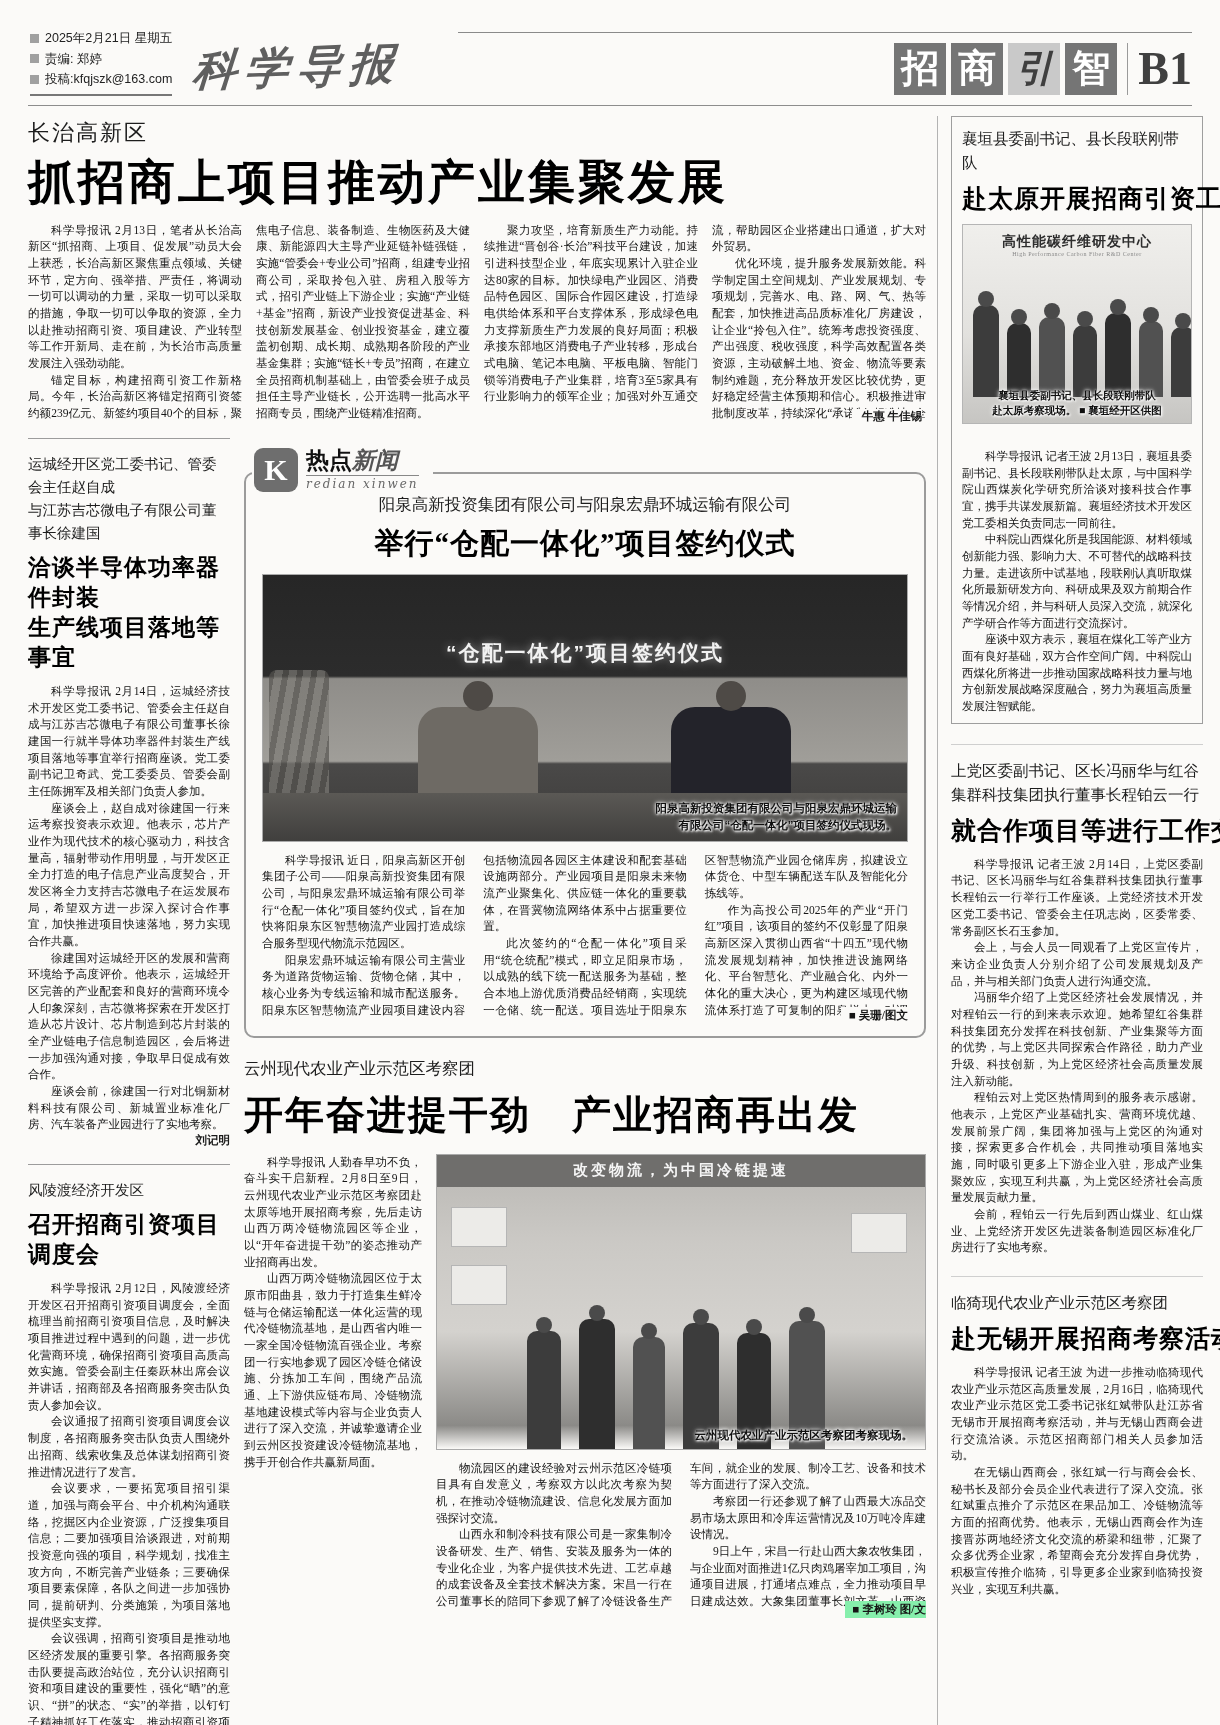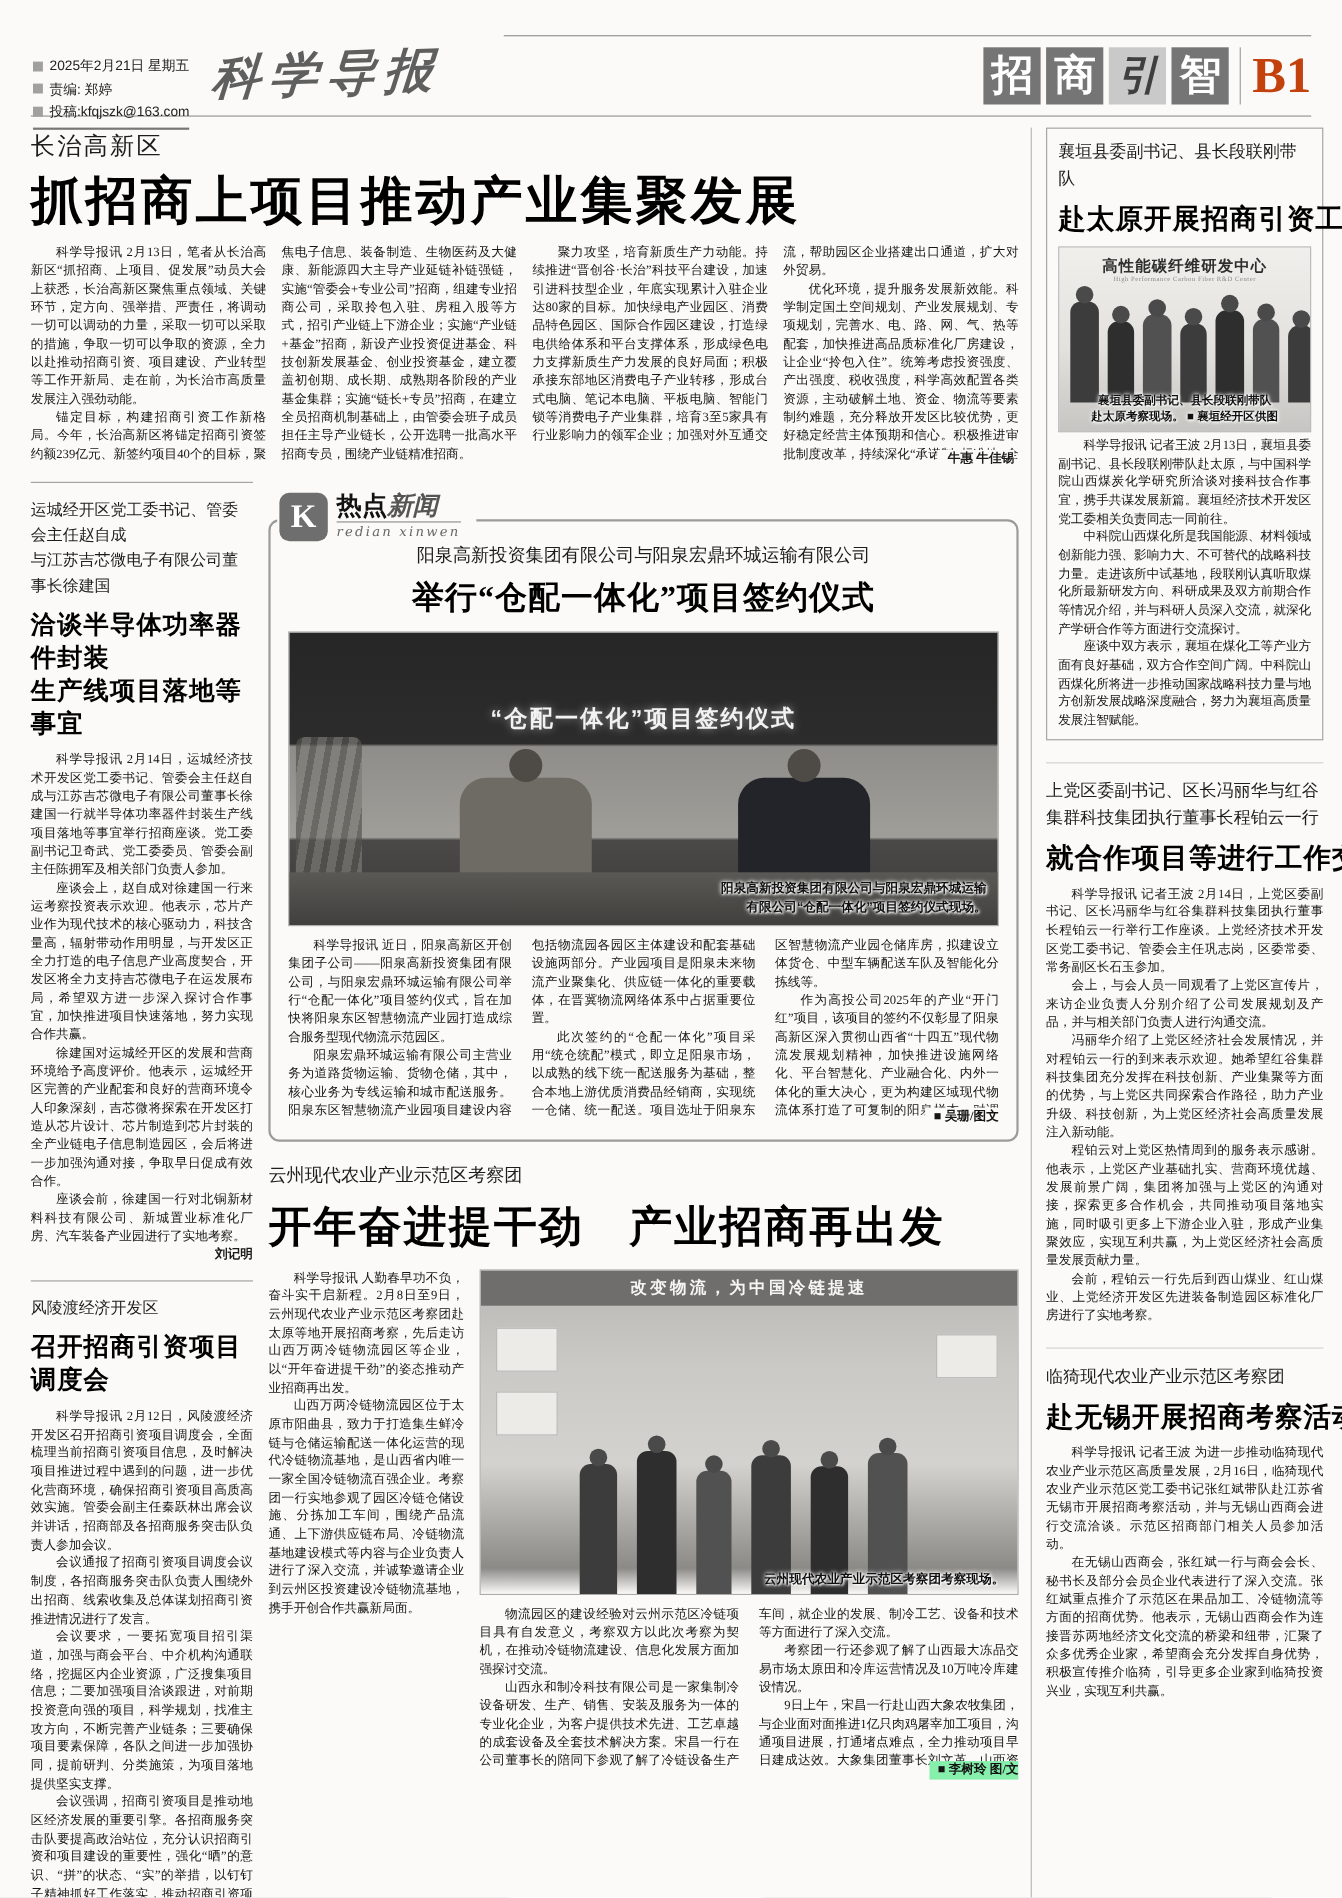--- a/index.html
+++ b/index.html
@@ -6,32 +6,32 @@
   html,body { background:#e8e6e2; }
   .page {
     position:relative; width:1220px; height:1725px; margin:0 auto;
     background:#fbfaf8; color:#1a1a1a; overflow:hidden;
     font-family:"Liberation Serif","DejaVu Serif",serif;
     padding:22px 28px 20px 28px;
   }
   
   .hdr { position:relative; height:84px; border-bottom:1px solid #8d8d8d; margin-bottom:10px; }
   .hdr-rule { position:absolute; top:10px; left:430px; right:0; border-top:1px solid #8a8a8a; }
-  .pubinfo { position:absolute; left:2px; top:28px; font-family:"Liberation Sans","DejaVu Sans",sans-serif; font-size:12.5px; color:#222; line-height:1.65; border-bottom:2px solid #777; padding-bottom:4px;text-align:center;}
+  .pubinfo { position:absolute; left:2px; top:6px; font-family:"Liberation Sans","DejaVu Sans",sans-serif; font-size:12.5px; color:#222; line-height:1.65; border-bottom:2px solid #777; padding-bottom:4px;text-align:center;}
   .pubinfo .row { display:flex; align-items:center; gap:6px; white-space:nowrap;}
   .sq { display:inline-block; width:9px; height:9px; background:#a0a0a0; }
   .paper-logo { position:absolute; left:165px; top:16px; font-size:44px; font-weight:bold; font-style:italic; color:#5f5f5f; letter-spacing:8px; transform:skewX(-6deg) rotate(-2deg); font-family:"DejaVu Serif","Liberation Serif",serif;}
   .mast { position:absolute; right:0; top:20px; display:flex; align-items:center; gap:10px; }
   .mast-blocks { display:flex; gap:5px; }
   .mblock { width:52px; height:52px; display:flex; align-items:center; justify-content:center;
     font-family:"Liberation Sans","DejaVu Sans",sans-serif; font-weight:bold; font-size:38px; }
   .mblock.dark { background:#757575; color:#fff; }
   .mblock.lite { background:#c9c9c9; color:#3f3f3f; font-family:"DejaVu Serif",serif; font-style:italic; }
   .mast-div { width:1px; height:52px; background:#9a9a9a; }
-  .pageno { font-family:"Liberation Serif",serif; font-weight:bold; font-size:46px; color:#c2410c; }
+  .pageno { font-family:"Liberation Serif",serif; font-weight:bold; font-size:46px; color:#404040; }
   
   .cols { display:flex; }
   .left-main { width:898px; }
   .right-rail { width:266px; border-left:1px solid #b3b3b3; padding-left:13px; margin-left:11px; }
   .body-txt { text-align:justify; font-size:11.5px; line-height:1.45; color:#151515; }
   .body-txt p { text-indent:2em; }
   .kicker { font-family:"Liberation Sans","DejaVu Sans",sans-serif; color:#1d1d1d; }
   .byline { text-align:right; font-weight:bold; font-size:11.5px; }
   
   .main-art { position:relative; margin-top:2px; }
@@ -88,21 +88,21 @@
     background:linear-gradient(180deg,#b9b7b3 0%,#cbc9c5 30%,#d4d2ce 60%,#8b8a87 92%,#77767400 100%); }
   .bban { position:absolute; top:0; left:0; right:0; height:32px; background:#6f6e6c; color:#f5f5f5; font-family:"Liberation Sans",sans-serif; font-weight:bold; font-size:15px; letter-spacing:3px; display:flex; align-items:center; justify-content:center; }
   .poster { position:absolute; width:56px; height:40px; background:#ecebe8; border:1px solid #b5b5b5; }
   .bcap { position:absolute; right:12px; bottom:6px; font-family:"Liberation Sans",sans-serif; font-weight:bold; font-size:11.5px; color:#101010; text-shadow:0 0 3px #fff,0 0 5px #fff,1px 1px 2px #fff; }
   .b-lower { position:relative; column-count:2; column-gap:18px; height:158px; overflow:hidden; margin-top:10px; }
   .b-byline { position:absolute; right:0; bottom:0; background:#86efac; padding-left:8px; font-weight:bold; font-size:11.5px; }
   
   .r1box { border:1px solid #9e9e9e; padding:10px 10px 8px 10px; }
   .rart .kicker { font-size:15.5px; line-height:1.55; }
   .rart h2 { font-family:"Liberation Sans","DejaVu Sans",sans-serif; font-size:25px; letter-spacing:1px; color:#000; margin:7px 0 9px 0; white-space:nowrap; }
-  .rphoto { position:relative; height:169px; background:linear-gradient(180deg,#f0efec 0%,#e2e1de 55%,#c6c5c2 100%); border:1px solid #b5b5b5; overflow:hidden; margin-bottom:4px; }
+  .rphoto { position:relative; height:200px; background:linear-gradient(180deg,#f0efec 0%,#e2e1de 55%,#c6c5c2 100%); border:1px solid #b5b5b5; overflow:hidden; margin-bottom:24px; }
   .rsign { position:absolute; top:8px; left:0; right:0; text-align:center; }
   .rsign .cn { font-family:"Liberation Sans",sans-serif; font-weight:bold; font-size:14px; color:#2e2e2e; letter-spacing:1px; }
   .rsign .en { font-size:6px; color:#8a8a8a; letter-spacing:.5px; }
   .rcap { position:absolute; left:0; right:0; bottom:4px; text-align:center; font-family:"Liberation Sans",sans-serif; font-weight:bold; font-size:10.5px; color:#0f0f0f; line-height:1.5; text-shadow:0 0 3px #fff,0 0 5px #fff,1px 1px 2px #fff;}
   .rart .body-txt { font-size:11.5px; }
   .rart + .rart { margin-top:20px; }
   .r2, .r3 { border-top:1px solid #cfcfcf; padding-top:14px; }
 </style>
 </head>
 <body>

